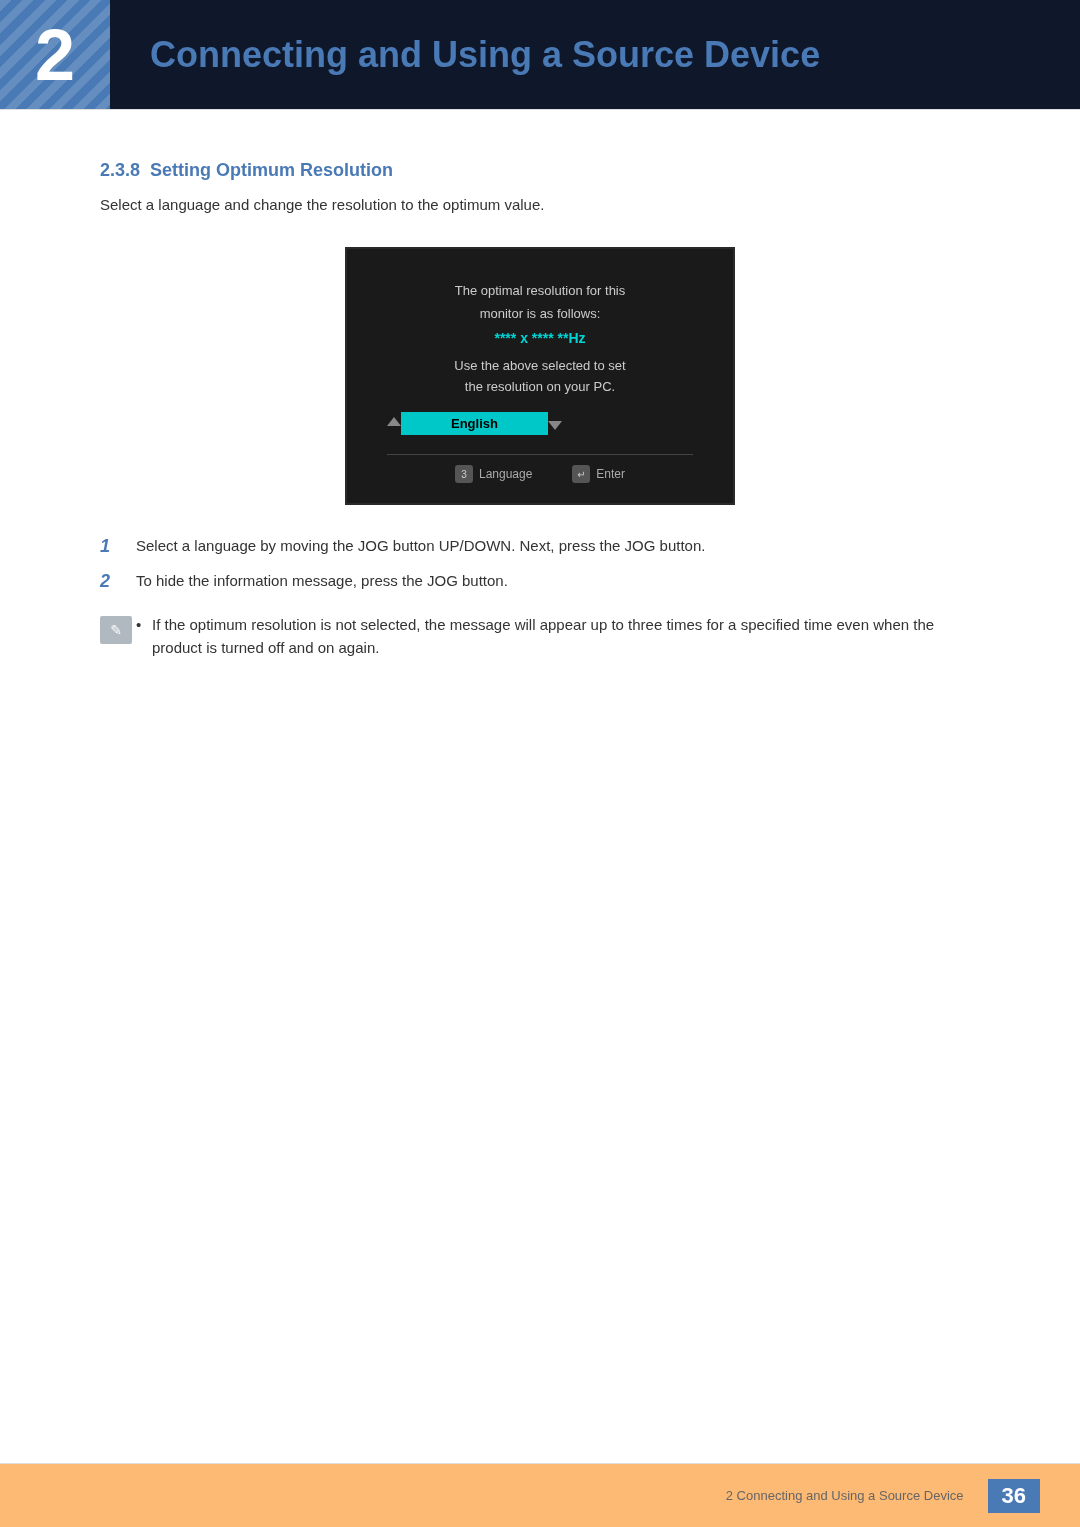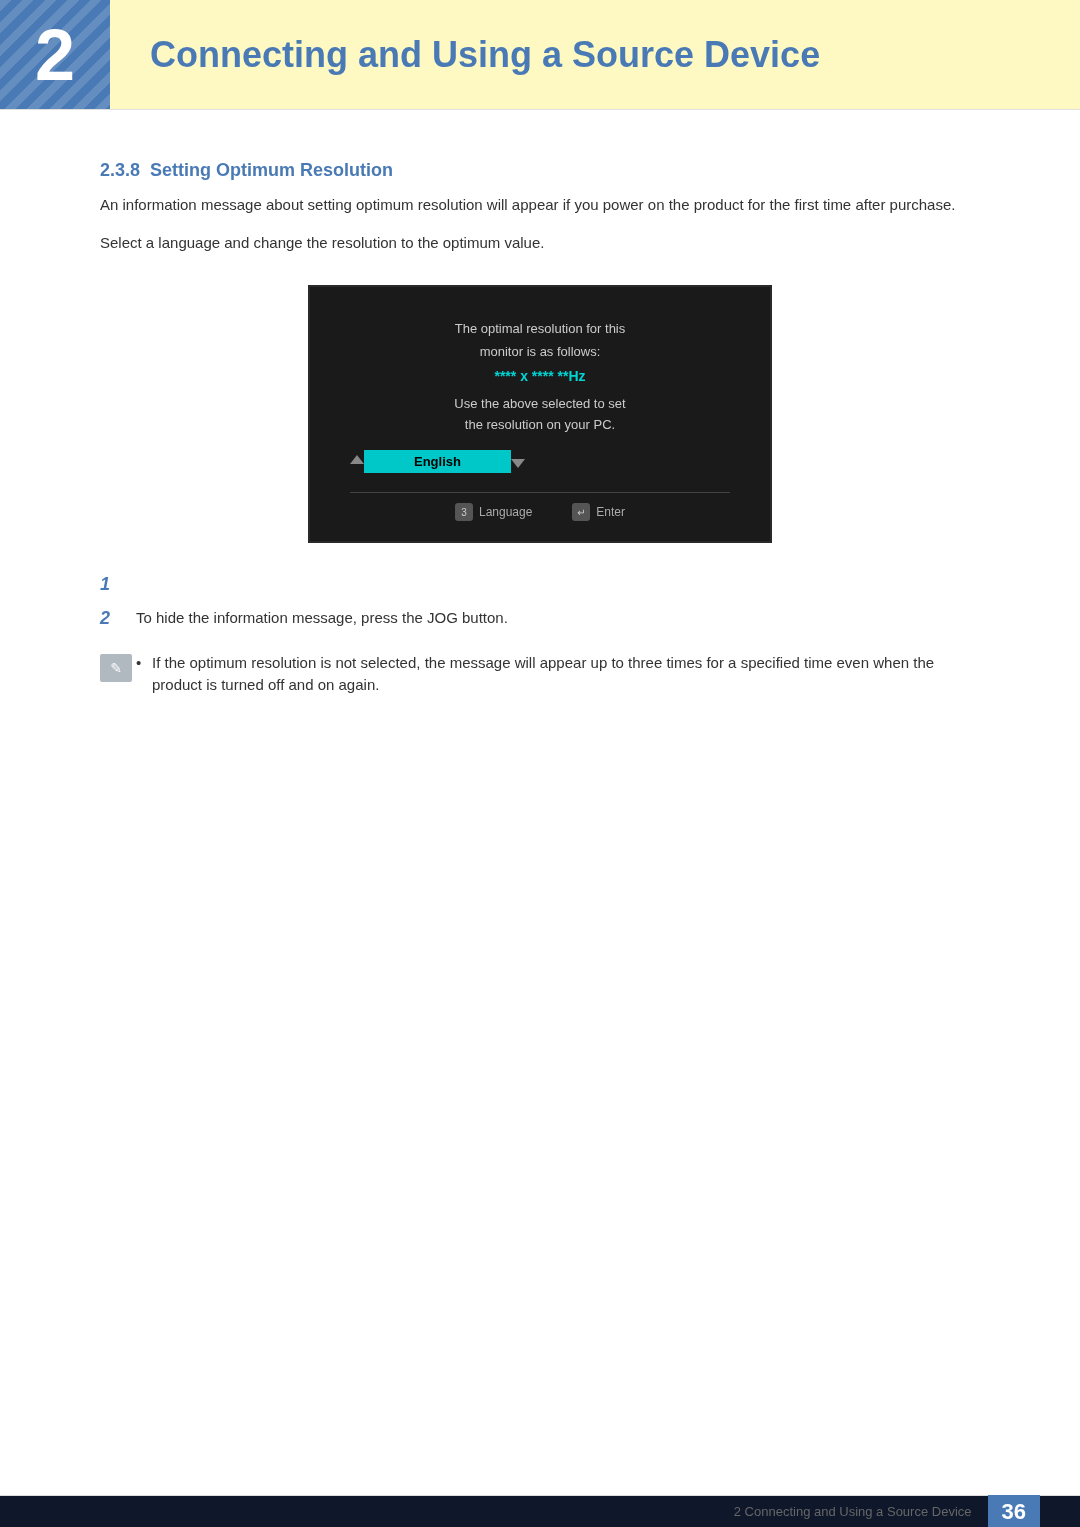--- a/index.html
+++ b/index.html
@@ -54,21 +54,21 @@
       color: #ffffff;
       z-index: 1;
       line-height: 1;
     }
 
     .header-title-area {
       flex: 1;
       display: flex;
       align-items: center;
       padding: 20px 40px;
-      background: #fef9c3;
+      background: #0f172a;
     }
 
     .header-title {
       font-size: 36px;
       font-weight: bold;
       color: #4a7ab5;
     }
 
     
     .content {
@@ -91,21 +91,21 @@
     }
 
     
     .monitor-screenshot {
       display: flex;
       justify-content: center;
       margin: 30px 0 30px 0;
     }
 
     .monitor-box {
-      width: 464px;
+      width: 390px;
       background: #1a1a1a;
       border: 2px solid #2a2a2a;
       padding: 30px 40px 20px 40px;
       color: #ffffff;
       font-size: 13px;
     }
 
     .monitor-text-center {
       text-align: center;
       line-height: 1.8;
@@ -273,28 +273,28 @@
     .bold-text {
       font-weight: bold;
     }
 
     
     .page-footer {
       position: absolute;
       bottom: 0;
       left: 0;
       right: 0;
-      height: 32px;
-      background: #0f172a;
+      height: 64px;
+      background: #fdba74;
       border-top: 1px solid #ddd;
       display: flex;
       align-items: center;
       justify-content: flex-end;
       padding-right: 40px;
-      gap: 8px;
+      gap: 16px;
     }
 
     .footer-text {
       font-size: 13px;
       color: #666;
     }
 
     .footer-page-box {
       background: #4a7ab5;
       color: #ffffff;
@@ -316,21 +316,20 @@
   </div>
 </div>
 
 <div class="content">
 
   <div class="section-heading">
     <span>2.3.8</span>&nbsp;
     <span>Setting Optimum Resolution</span>
   </div>
 
-  <p class="body-text">An information message about setting optimum resolution will appear if you power on the product for the first time after purchase.</p>
   <p class="body-text">Select a language and change the resolution to the optimum value.</p>
 
   <div class="monitor-screenshot">
     <div class="monitor-box">
       <div class="monitor-text-center">
         <span>The optimal resolution for this</span><br>
         <span>monitor is as follows:</span>
       </div>
       <div class="monitor-resolution">**** x **** **Hz</div>
       <div class="monitor-instructions">
@@ -355,20 +354,21 @@
           </div>
           <span>Enter</span>
         </div>
       </div>
     </div>
   </div>
 
   <div class="steps">
     <div class="step">
       <span class="step-number">1</span>
+      <span class="step-text">Select a language by moving the JOG button UP/DOWN. Next, press the JOG button.</span>
     </div>
     <div class="step">
       <span class="step-number">2</span>
       <span class="step-text">To hide the information message, press the JOG button.</span>
     </div>
   </div>
 
   <div class="note-section">
     <div class="note-icon"></div>
     <ul class="note-bullets">

